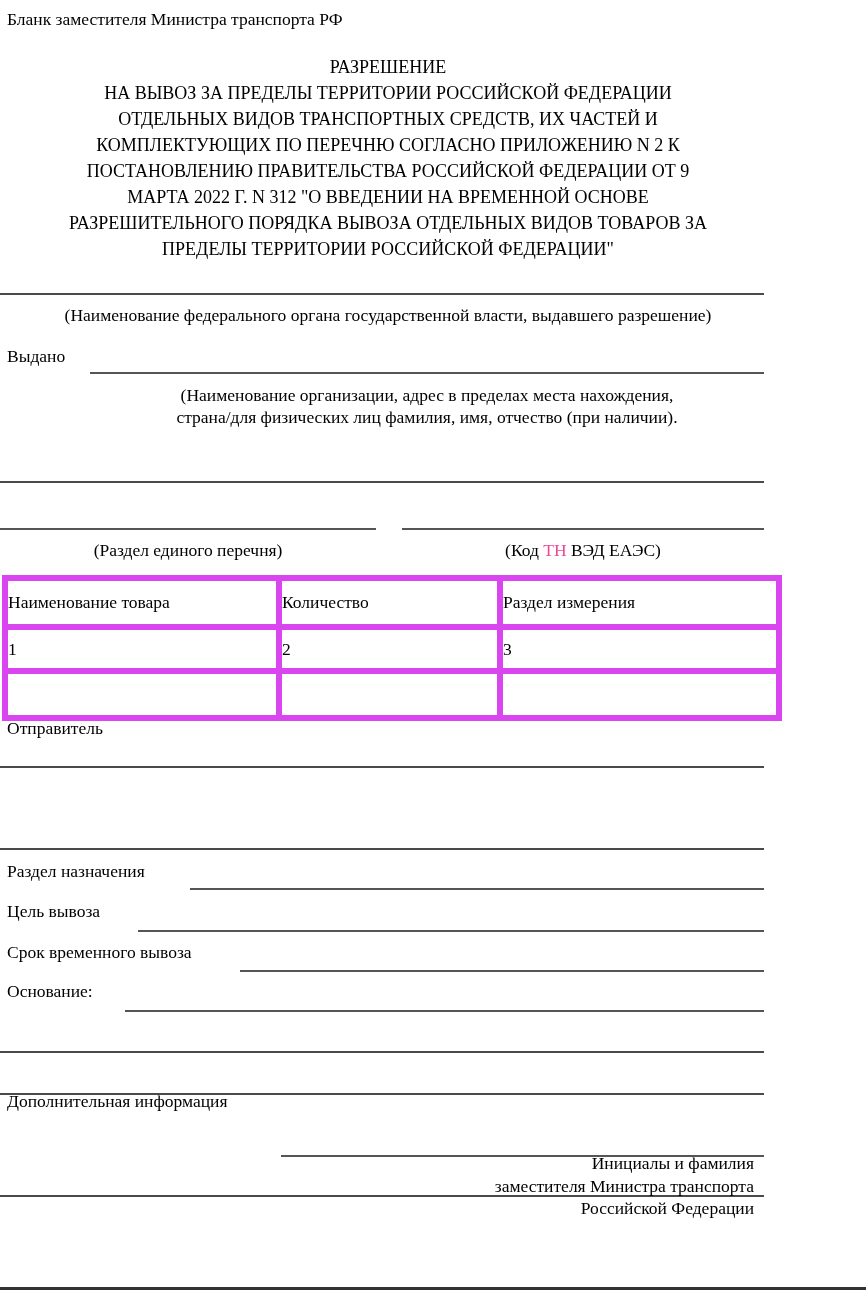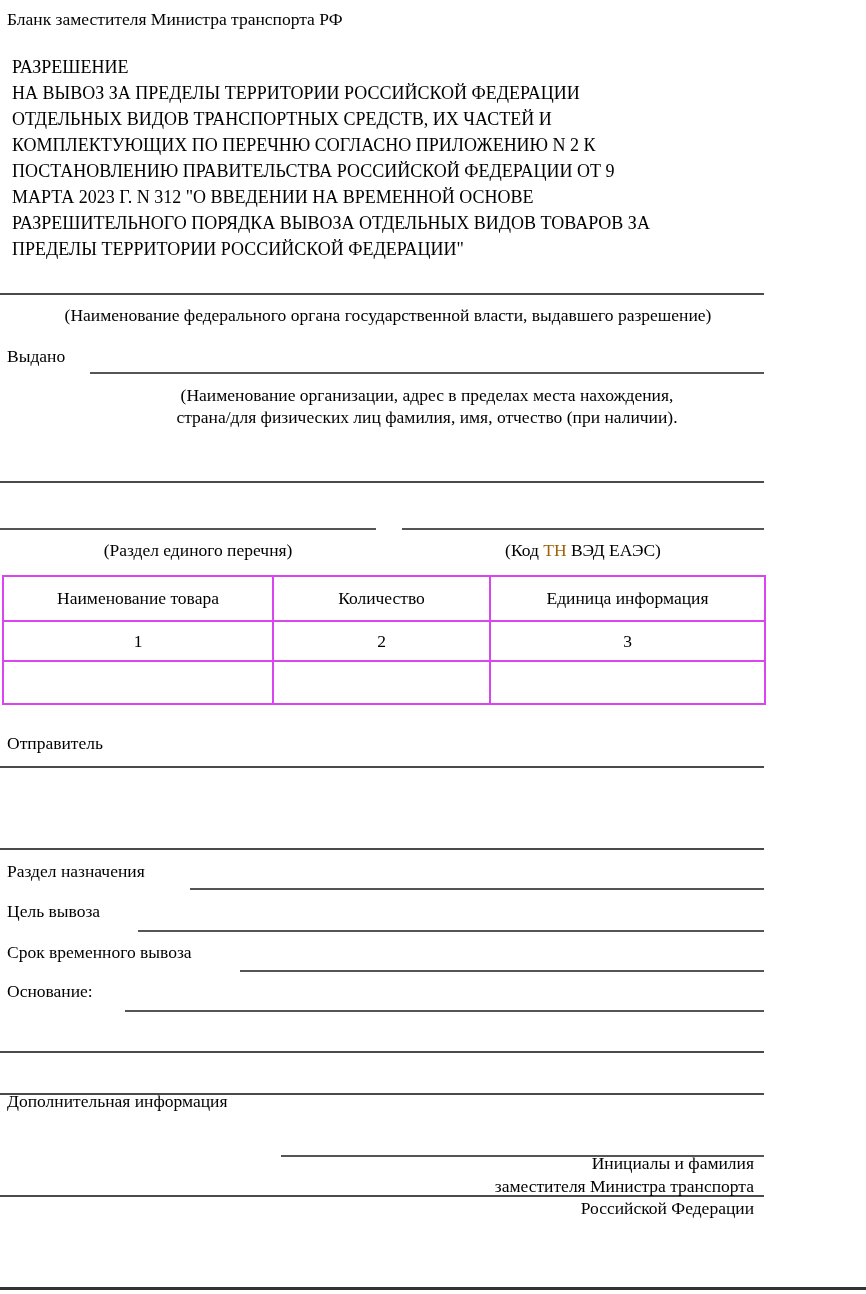--- a/index.html
+++ b/index.html
@@ -22,37 +22,37 @@
   .blank {
     position: absolute;
     height: 0;
     border-top: 2px solid #555555;
   }
   .title-block {
     position: absolute;
     top: 54px;
     left: 0;
     width: 776px;
+    text-align: center;
     font-size: 18px;
     line-height: 26px;
-    margin-left: 12px;
   }
   .caption { text-align: center; }
   .goods-table {
     position: absolute;
     left: 2px;
     top: 575px;
     width: 756px;
     border-collapse: collapse;
     table-layout: fixed;
     font-size: 17.5px;
   }
   .goods-table td {
-    border: 2px solid #d946ef;
-    text-align: center;
+    border: 6px solid #d946ef;
+    text-align: left;
     vertical-align: middle;
     padding: 0;
   }
   .goods-table .row-header td { height: 43px; }
   .goods-table .row-numbers td { height: 38px; }
   .goods-table .row-empty td { height: 41px; }
   .sig-block {
     position: absolute;
     top: 1152px;
     right: 112px;
@@ -67,65 +67,65 @@
 <div class="page">
 
   <div class="abs" style="left:7px; top:9px;">Бланк заместителя Министра транспорта РФ</div>
 
   <div class="title-block">
     <div>РАЗРЕШЕНИЕ</div>
     <div>НА ВЫВОЗ ЗА ПРЕДЕЛЫ ТЕРРИТОРИИ РОССИЙСКОЙ ФЕДЕРАЦИИ</div>
     <div>ОТДЕЛЬНЫХ ВИДОВ ТРАНСПОРТНЫХ СРЕДСТВ, ИХ ЧАСТЕЙ И</div>
     <div>КОМПЛЕКТУЮЩИХ ПО ПЕРЕЧНЮ СОГЛАСНО ПРИЛОЖЕНИЮ N 2 К</div>
     <div>ПОСТАНОВЛЕНИЮ ПРАВИТЕЛЬСТВА РОССИЙСКОЙ ФЕДЕРАЦИИ ОТ 9</div>
-    <div>МАРТА 2023 Г. N 312 "О ВВЕДЕНИИ НА ВРЕМЕННОЙ ОСНОВЕ</div>
+    <div>МАРТА 2022 Г. N 312 "О ВВЕДЕНИИ НА ВРЕМЕННОЙ ОСНОВЕ</div>
     <div>РАЗРЕШИТЕЛЬНОГО ПОРЯДКА ВЫВОЗА ОТДЕЛЬНЫХ ВИДОВ ТОВАРОВ ЗА</div>
     <div>ПРЕДЕЛЫ ТЕРРИТОРИИ РОССИЙСКОЙ ФЕДЕРАЦИИ"</div>
   </div>
 
   <div class="rule" style="left:0; top:293px; width:764px;"></div>
   <div class="abs caption" style="left:0; top:305px; width:776px;">(Наименование федерального органа государственной власти, выдавшего разрешение)</div>
 
   <div class="abs" style="left:7px; top:346px;">Выдано</div>
   <div class="blank" style="left:90px; top:372px; width:674px;"></div>
   <div class="abs caption" style="left:90px; top:384px; width:674px; line-height:22px;">
     <div>(Наименование организации, адрес в пределах места нахождения,</div>
     <div>страна/для физических лиц фамилия, имя, отчество (при наличии).</div>
   </div>
 
   <div class="rule" style="left:0; top:481px; width:764px;"></div>
 
   <div class="blank" style="left:0; top:528px; width:376px;"></div>
   <div class="blank" style="left:402px; top:528px; width:362px;"></div>
-  <div class="abs caption" style="left:0; top:540px; width:376px;margin-left:10px;">(Раздел единого перечня)</div>
+  <div class="abs caption" style="left:0; top:540px; width:376px;">(Раздел единого перечня)</div>
   <div class="abs caption" style="left:402px; top:540px; width:362px;">
-    <span class="pre">(Код </span><span class="pre" style="color: #a16207;">ТН</span><span class="pre"> ВЭД ЕАЭС)</span>
+    <span class="pre">(Код </span><span class="pre" style="color: #ec4899;">ТН</span><span class="pre"> ВЭД ЕАЭС)</span>
   </div>
 
   <table class="goods-table">
     <tbody>
         <tr class="row-header">
       <td style="width:268px;">Наименование товара</td>
       <td style="width:215px;">Количество</td>
-      <td style="width:273px;">Единица информация</td>
+      <td style="width:273px;">Раздел измерения</td>
     </tr>
     <tr class="row-numbers">
       <td>1</td>
       <td>2</td>
       <td>3</td>
     </tr>
     <tr class="row-empty">
       <td></td>
       <td></td>
       <td></td>
     </tr>
   </tbody>
     </table>
 
-  <div class="abs" style="left:7px; top:718px;margin-top:15px;">Отправитель</div>
+  <div class="abs" style="left:7px; top:718px;">Отправитель</div>
   <div class="rule" style="left:0; top:766px; width:764px;"></div>
 
   <div class="rule" style="left:0; top:848px; width:764px;"></div>
 
   <div class="abs" style="left:7px; top:861px;">Раздел назначения</div>
   <div class="blank" style="left:190px; top:888px; width:574px;"></div>
 
   <div class="abs" style="left:7px; top:901px;">Цель вывоза</div>
   <div class="blank" style="left:138px; top:930px; width:626px;"></div>
 

